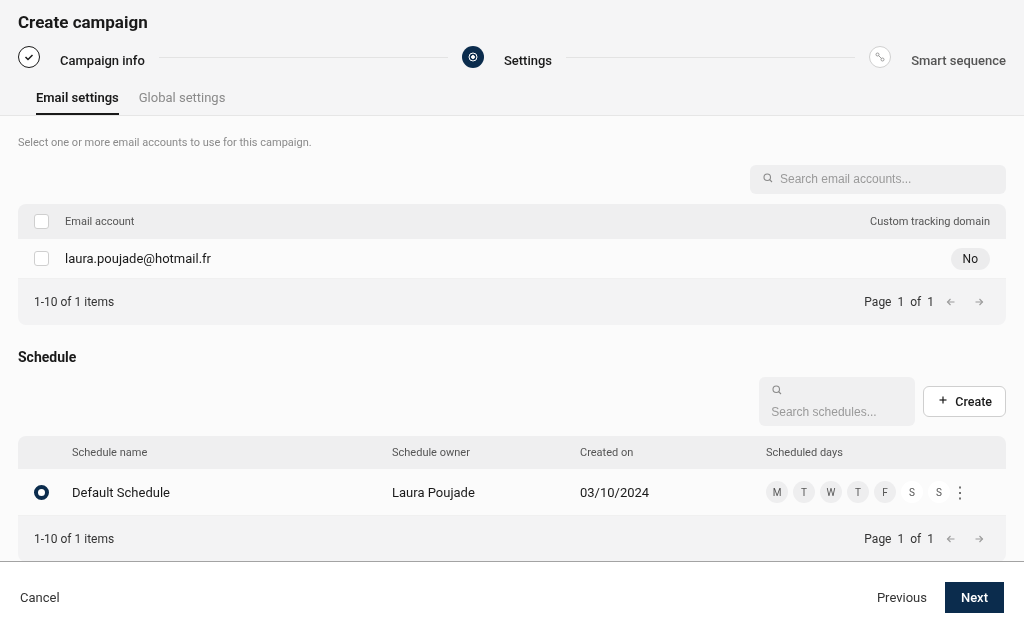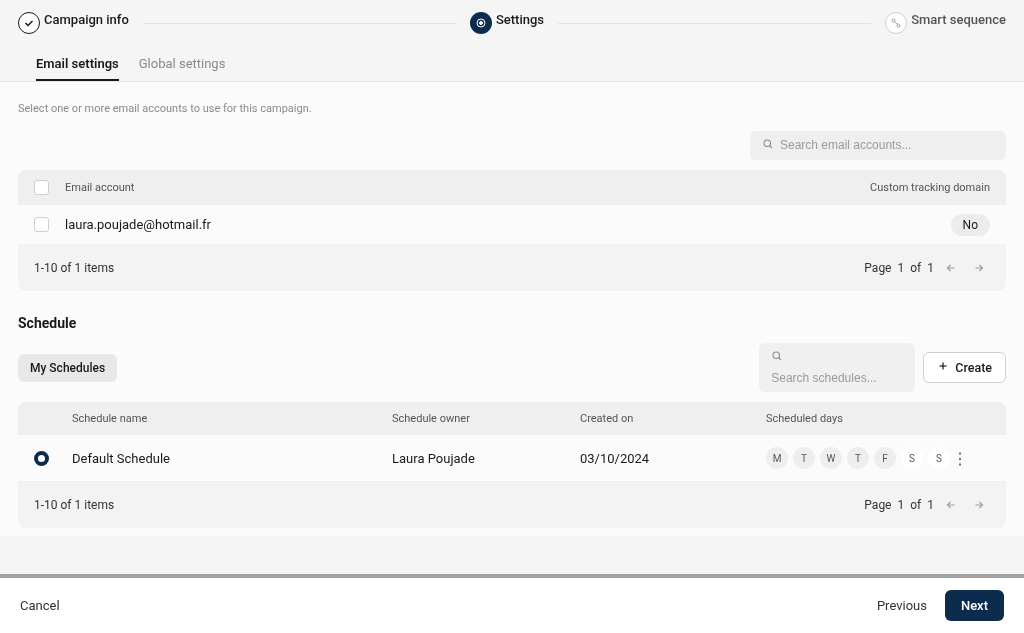--- a/index.html
+++ b/index.html
@@ -22,22 +22,22 @@
     font-weight: 700;
     margin-bottom: 14px;
   }
   .stepper {
     display: flex;
     align-items: center;
     margin-bottom: 14px;
   }
   .step {
     display: flex;
-    align-items: flex-start;
-    gap: 4px;
+    align-items: flex-end;
+    gap: 20px;
   }
   .step-icon {
     width: 22px;
     height: 22px;
     border-radius: 50%;
     display: flex;
     align-items: center;
     justify-content: center;
     flex-shrink: 0;
   }
@@ -286,45 +286,46 @@
     text-align: center;
     color: #555;
     cursor: pointer;
     font-size: 16px;
   }
   .footer {
     position: absolute;
     bottom: 0;
     left: 0;
     right: 0;
-    border-top: 4px solid #a3a3a3;
-    padding: 12px 20px;
+    border-top: 1px solid #a3a3a3;
+    padding: 20px 20px;
     background: #fff;
     display: flex;
     align-items: center;
     justify-content: space-between;
   }
   .cancel { font-size: 13px; color: #333; cursor: pointer; }
   .footer-right { display: flex; align-items: center; gap: 18px; }
   .prev { font-size: 13px; color: #333; cursor: pointer; }
   .next-btn {
     background: #0b2c4d;
     color: #fff;
-    border-radius: 6px;
+    border-radius: 0;
     padding: 8px 16px;
     font-size: 13px;
     font-weight: 500;
     cursor: pointer;
   }
   .icon-svg { width: 12px; height: 12px; }
 </style>
 </head>
 <body>
 
 <div class="page-header">
+  <div class="page-title">Create campaign</div>
 
   <div class="stepper">
     <div class="step">
       <div class="step-icon completed">
         <svg class="icon-svg" viewBox="0 0 24 24" fill="none" stroke="currentColor" stroke-width="3">
             <polyline points="5 12 10 17 19 8"></polyline>
           </svg>
       </div>
       <div class="step-label">Campaign info</div>
     </div>
@@ -408,21 +409,20 @@
       </div>
     </div>
   </div>
 </div>
 
 <div class="section2">
   <div class="section-title" style="margin-bottom:12px;">Schedule</div>
 
   <div class="sched-toolbar">
     <div class="seg">
-      <div class="seg-btn active">My Schedules</div>
     </div>
     <div class="right-tools">
       <div class="search-box plain">
         <span>
           <svg class="icon-svg" viewBox="0 0 24 24" fill="none" stroke="currentColor" stroke-width="2.2">
               <circle cx="10.5" cy="10.5" r="6.5"></circle>
               <line x1="20" y1="20" x2="15.2" y2="15.2"></line>
             </svg>
         </span>
         <input type="text" placeholder="Search schedules..." style="">

